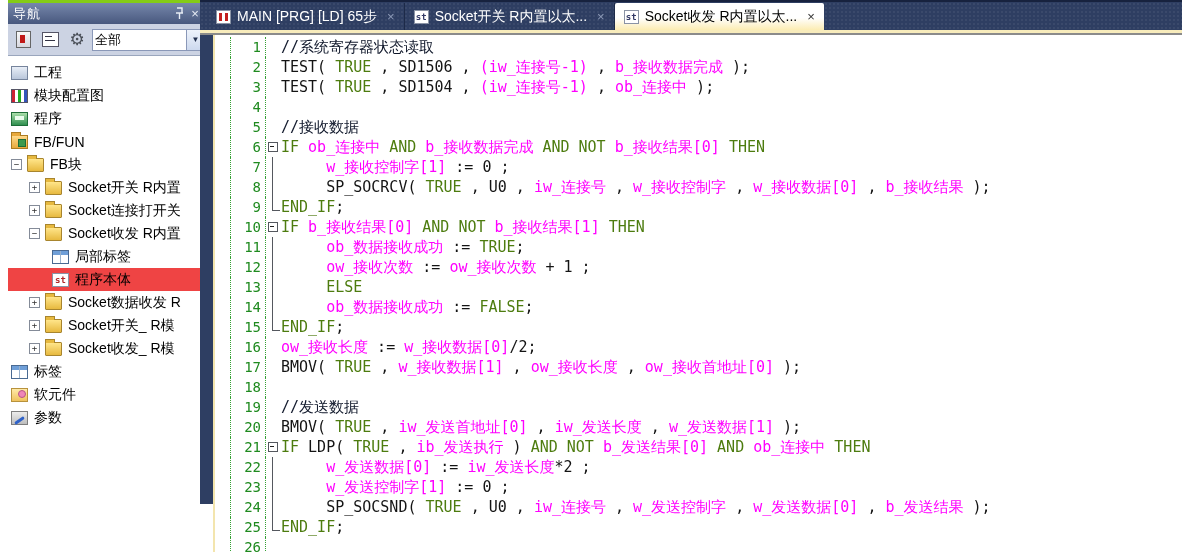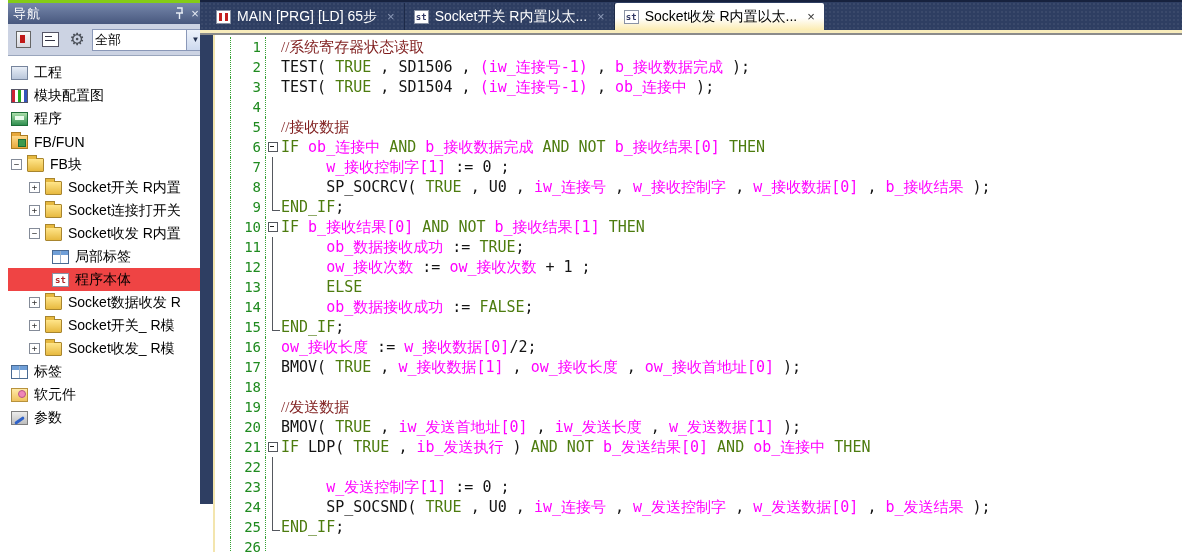--- a/index.html
+++ b/index.html
@@ -86,21 +86,21 @@
        color:#1f8a1f;font-size:14px;}
   .fold{width:15px;flex:none;position:relative;}
   .f-open::before{content:"";position:absolute;left:2px;top:5px;width:8px;height:8px;border:1px solid #55585f;background:#fff;}
   .f-open::after{content:"";position:absolute;left:4px;top:9px;width:4px;height:1px;background:#222;}
   .f-mid::before{content:"";position:absolute;left:6px;top:0;height:20px;width:1px;background:#55585f;}
   .f-end::before{content:"";position:absolute;left:6px;top:0;height:14px;width:1px;background:#55585f;}
   .f-end::after{content:"";position:absolute;left:6px;top:13px;width:8px;height:1px;background:#55585f;}
   .seg-p{color:#141414;}
   .seg-k{color:#4d7c0f;}
   .seg-v{color:#ff00ff;}
-  .seg-c{color:#7f1d1d;font-family:Liberation Serif, serif;}
+  .seg-c{color:#0f172a;}
 </style>
 </head>
 <body>
 
 <div class="nav-panel">
   <div class="nav-title">
     <span class="nav-title-label">导航</span>
     <span class="pin-btn">
       <svg width="11" height="13" viewBox="0 0 11 13">
           <g stroke="#e8edf5" stroke-width="1.4" fill="none">
@@ -236,20 +236,20 @@
         <div class="line"><span class="gut">12</span><span class="fold f-mid"></span><span class="txt"><span class="seg-p">     </span><span class="seg-v">ow_接收次数</span><span class="seg-p"> := </span><span class="seg-v">ow_接收次数</span><span class="seg-p"> + 1 ;</span></span></div>
         <div class="line"><span class="gut">13</span><span class="fold f-mid"></span><span class="txt"><span class="seg-p">     </span><span class="seg-k">ELSE</span></span></div>
         <div class="line"><span class="gut">14</span><span class="fold f-mid"></span><span class="txt"><span class="seg-p">     </span><span class="seg-v">ob_数据接收成功</span><span class="seg-p"> := </span><span class="seg-k">FALSE</span><span class="seg-p">;</span></span></div>
         <div class="line"><span class="gut">15</span><span class="fold f-end"></span><span class="txt"><span class="seg-k">END_IF</span><span class="seg-p">;</span></span></div>
         <div class="line"><span class="gut">16</span><span class="fold "></span><span class="txt"><span class="seg-v">ow_接收长度</span><span class="seg-p"> := </span><span class="seg-v">w_接收数据[0]</span><span class="seg-p">/2;</span></span></div>
         <div class="line"><span class="gut">17</span><span class="fold "></span><span class="txt"><span class="seg-p">BMOV( </span><span class="seg-k">TRUE</span><span class="seg-p"> , </span><span class="seg-v">w_接收数据[1]</span><span class="seg-p"> , </span><span class="seg-v">ow_接收长度</span><span class="seg-p"> , </span><span class="seg-v">ow_接收首地址[0]</span><span class="seg-p"> );</span></span></div>
         <div class="line"><span class="gut">18</span><span class="fold "></span><span class="txt"></span></div>
         <div class="line"><span class="gut">19</span><span class="fold "></span><span class="txt"><span class="seg-c">//发送数据</span></span></div>
         <div class="line"><span class="gut">20</span><span class="fold "></span><span class="txt"><span class="seg-p">BMOV( </span><span class="seg-k">TRUE</span><span class="seg-p"> , </span><span class="seg-v">iw_发送首地址[0]</span><span class="seg-p"> , </span><span class="seg-v">iw_发送长度</span><span class="seg-p"> , </span><span class="seg-v">w_发送数据[1]</span><span class="seg-p"> );</span></span></div>
         <div class="line"><span class="gut">21</span><span class="fold f-open"></span><span class="txt"><span class="seg-k">IF</span><span class="seg-p"> LDP( </span><span class="seg-k">TRUE</span><span class="seg-p"> , </span><span class="seg-v">ib_发送执行</span><span class="seg-p"> ) </span><span class="seg-k">AND</span><span class="seg-p"> </span><span class="seg-k">NOT</span><span class="seg-p"> </span><span class="seg-v">b_发送结果[0]</span><span class="seg-p"> </span><span class="seg-k">AND</span><span class="seg-p"> </span><span class="seg-v">ob_连接中</span><span class="seg-p"> </span><span class="seg-k">THEN</span></span></div>
-        <div class="line"><span class="gut">22</span><span class="fold f-mid"></span></div>
+        <div class="line"><span class="gut">22</span><span class="fold f-mid"></span><span class="txt"><span class="seg-p">     </span><span class="seg-v">w_发送数据[0]</span><span class="seg-p"> := </span><span class="seg-v">iw_发送长度</span><span class="seg-p">*2 ;</span></span></div>
         <div class="line"><span class="gut">23</span><span class="fold f-mid"></span><span class="txt"><span class="seg-p">     </span><span class="seg-v">w_发送控制字[1]</span><span class="seg-p"> := 0 ;</span></span></div>
         <div class="line"><span class="gut">24</span><span class="fold f-mid"></span><span class="txt"><span class="seg-p">     SP_SOCSND( </span><span class="seg-k">TRUE</span><span class="seg-p"> , U0 , </span><span class="seg-v">iw_连接号</span><span class="seg-p"> , </span><span class="seg-v">w_发送控制字</span><span class="seg-p"> , </span><span class="seg-v">w_发送数据[0]</span><span class="seg-p"> , </span><span class="seg-v">b_发送结果</span><span class="seg-p"> );</span></span></div>
         <div class="line"><span class="gut">25</span><span class="fold f-end"></span><span class="txt"><span class="seg-k">END_IF</span><span class="seg-p">;</span></span></div>
         <div class="line"><span class="gut">26</span><span class="fold "></span><span class="txt"></span></div>
       </div>
   </div>
 </div>
 
 </body></html>

